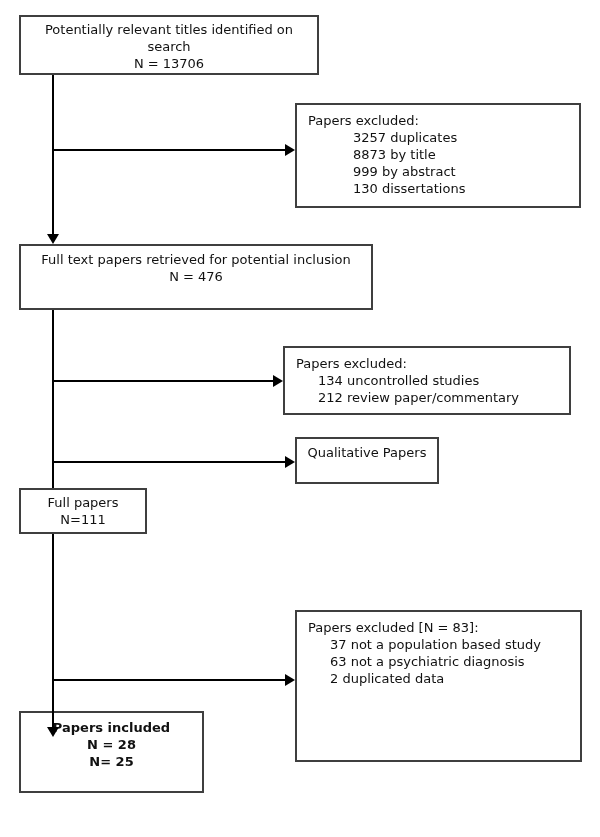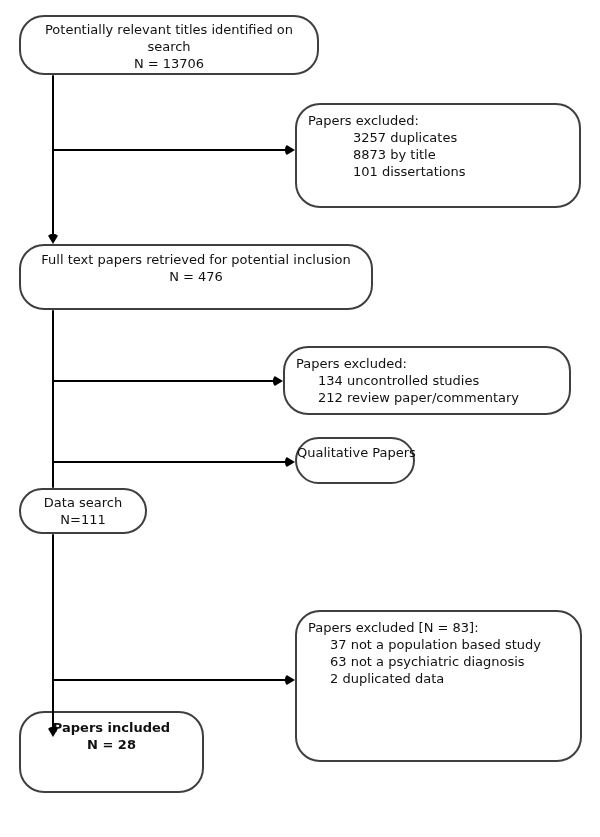--- a/index.html
+++ b/index.html
@@ -1,15 +1,15 @@
 <!DOCTYPE html>
 <html style="--border: #3f3f3f; --text: #111111; --bg: #ffffff; --arrow: #000000;"><head>
 <meta charset="utf-8">
 <style>
-  * { margin: 0; padding: 0; box-sizing: border-box; border-radius: 25px; }
+  * { margin: 0; padding: 0; box-sizing: border-box; }
   html, body { background: #ffffff; }
   body {
     font-family: "DejaVu Sans", "Liberation Sans", sans-serif;
     color: var(--text, #111111);
   }
   .canvas {
     position: relative;
     width: 600px;
     height: 837px;
     background: var(--bg, #ffffff);
@@ -59,53 +59,55 @@
   <div class="box center" style="left:19px; top:15px; width:300px; height:60px; padding-top:4px;">
     <div class="bline">Potentially relevant titles identified on</div>
     <div class="bline">search</div>
     <div class="bline">N = 13706</div>
   </div>
 
   <div class="box leftpad" style="left:295px; top:103px; width:286px; height:105px;">
     <div class="bline">Papers excluded:</div>
     <div class="bline indent-lg">3257 duplicates</div>
     <div class="bline indent-lg">8873 by title</div>
-    <div class="bline indent-lg">101 dissertations</div>
+    <div class="bline indent-lg">999 by abstract</div>
+    <div class="bline indent-lg">130 dissertations</div>
   </div>
 
   <div class="box center" style="left:19px; top:244px; width:354px; height:66px; padding-top:5px;text-align:center;">
     <div class="bline">Full text papers retrieved for potential inclusion</div>
     <div class="bline">N = 476</div>
   </div>
 
   <div class="box leftpad" style="left:283px; top:346px; width:288px; height:69px;">
     <div class="bline">Papers excluded:</div>
     <div class="bline indent-sm">134 uncontrolled studies</div>
     <div class="bline indent-sm">212 review paper/commentary</div>
   </div>
 
-  <div class="box center" style="left:295px; top:437px; width:120px; height:47px; padding-top:5px;">
+  <div class="box center" style="left:295px; top:437px; width:144px; height:47px; padding-top:5px;">
     <div class="bline">Qualitative Papers</div>
   </div>
 
   <div class="box center" style="left:19px; top:488px; width:128px; height:46px; padding-top:4px;">
-    <div class="bline">Data search</div>
+    <div class="bline">Full papers</div>
     <div class="bline">N=111</div>
   </div>
 
   <div class="box leftpad" style="left:295px; top:610px; width:287px; height:152px;">
     <div class="bline">Papers excluded [N = 83]:</div>
     <div class="bline indent-sm">37 not a population based study</div>
     <div class="bline indent-sm">63 not a psychiatric diagnosis</div>
     <div class="bline indent-sm">2 duplicated data</div>
   </div>
 
   <div class="box center bold" style="left:19px; top:711px; width:185px; height:82px; padding-top:6px;">
     <div class="bline">Papers included</div>
     <div class="bline">N = 28</div>
+    <div class="bline">N= 25</div>
   </div>
 
   <div class="vline" style="left:52px; top:75px; height:161px;"></div>
   <div class="arrow-down" style="left:47px; top:234px;"></div>
 
   <div class="hline" style="left:53px; top:149px; width:233px;"></div>
   <div class="arrow-right" style="left:285px; top:144px;"></div>
 
   <div class="vline" style="left:52px; top:310px; height:178px;"></div>
 

